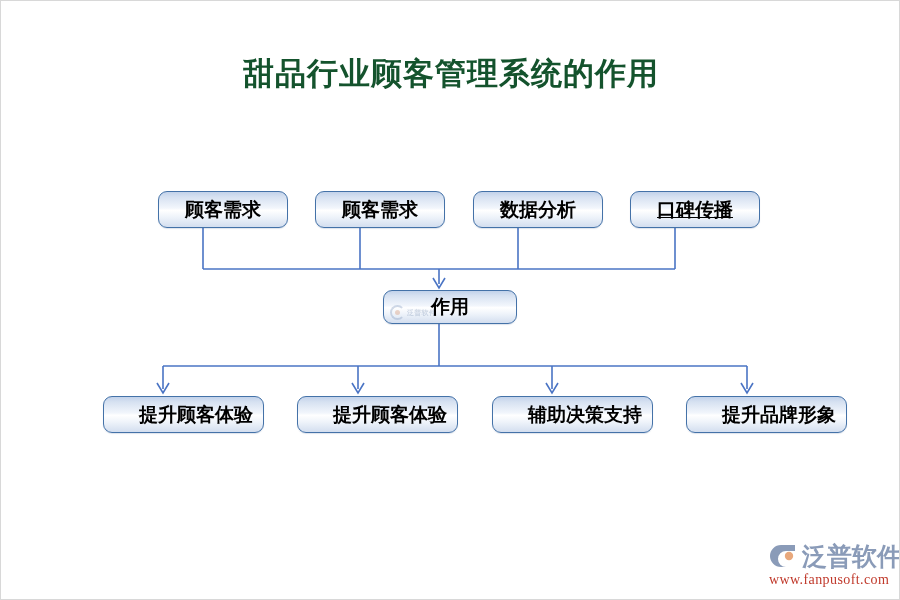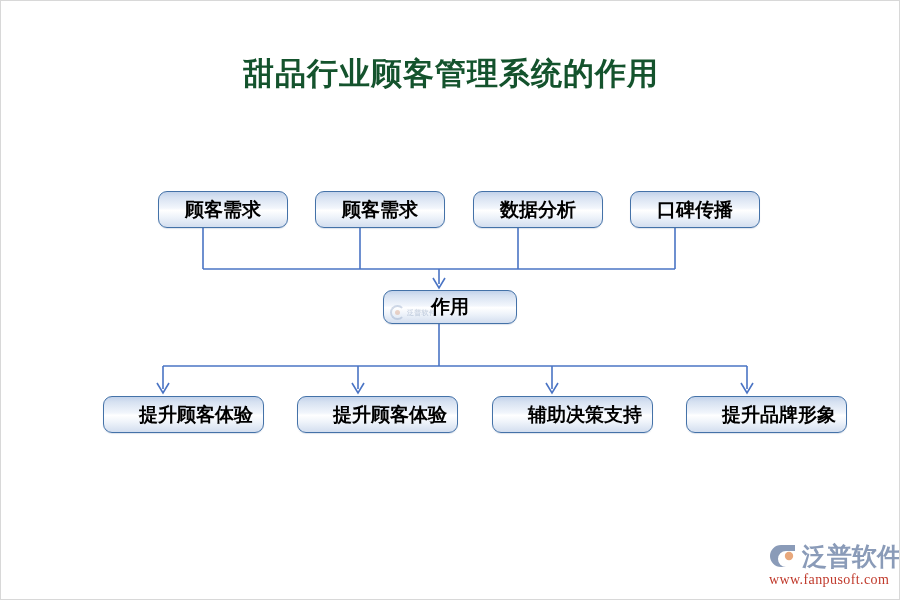--- a/index.html
+++ b/index.html
@@ -201,21 +201,21 @@
 
   <div class="node node-top" style="left:137px;">
     <span class="node-label">顾客需求</span>
   </div>
   <div class="node node-top" style="left:294px;">
     <span class="node-label">顾客需求</span>
   </div>
   <div class="node node-top" style="left:452px;">
     <span class="node-label">数据分析</span>
   </div>
-  <div class="node node-top" style="left:609px;">
+  <div class="node node-top" style="left:609px;text-decoration:underline;">
     <span class="node-label">口碑传播</span>
   </div>
 
   <div class="node node-center">
     <span class="inner-watermark">
       <span class="wm-mark"></span>
       <span class="wm-text">泛普软件</span>
     </span>
     <span class="node-label">作用</span>
   </div>

